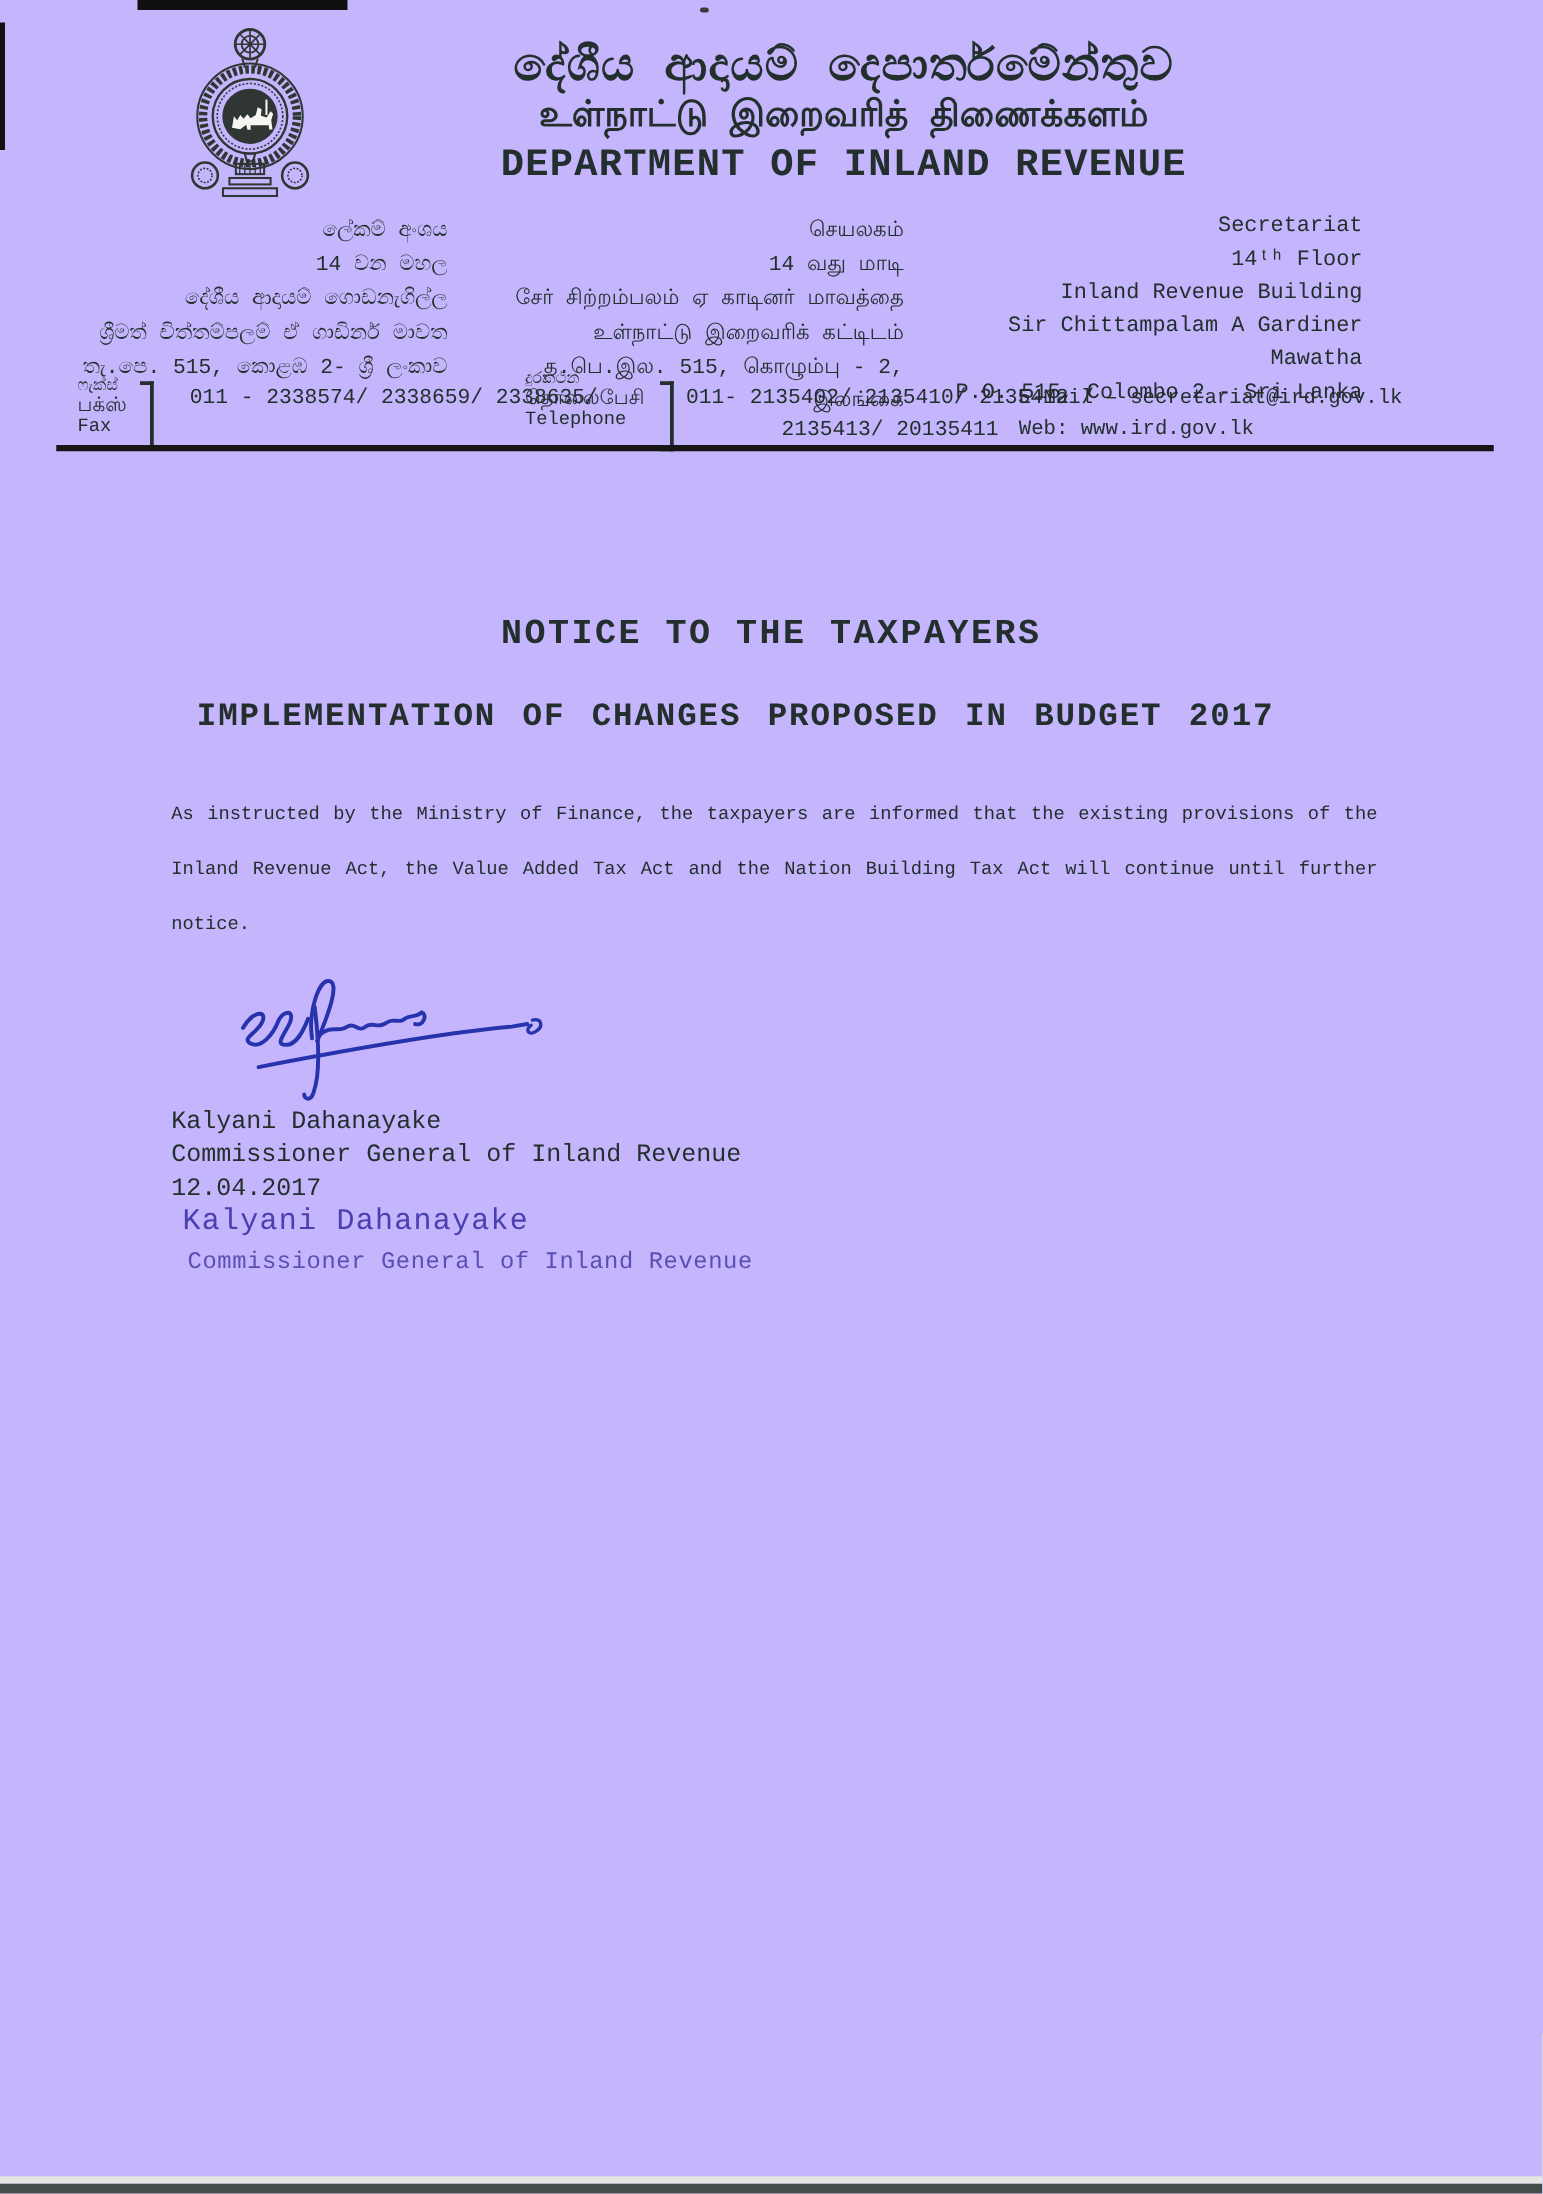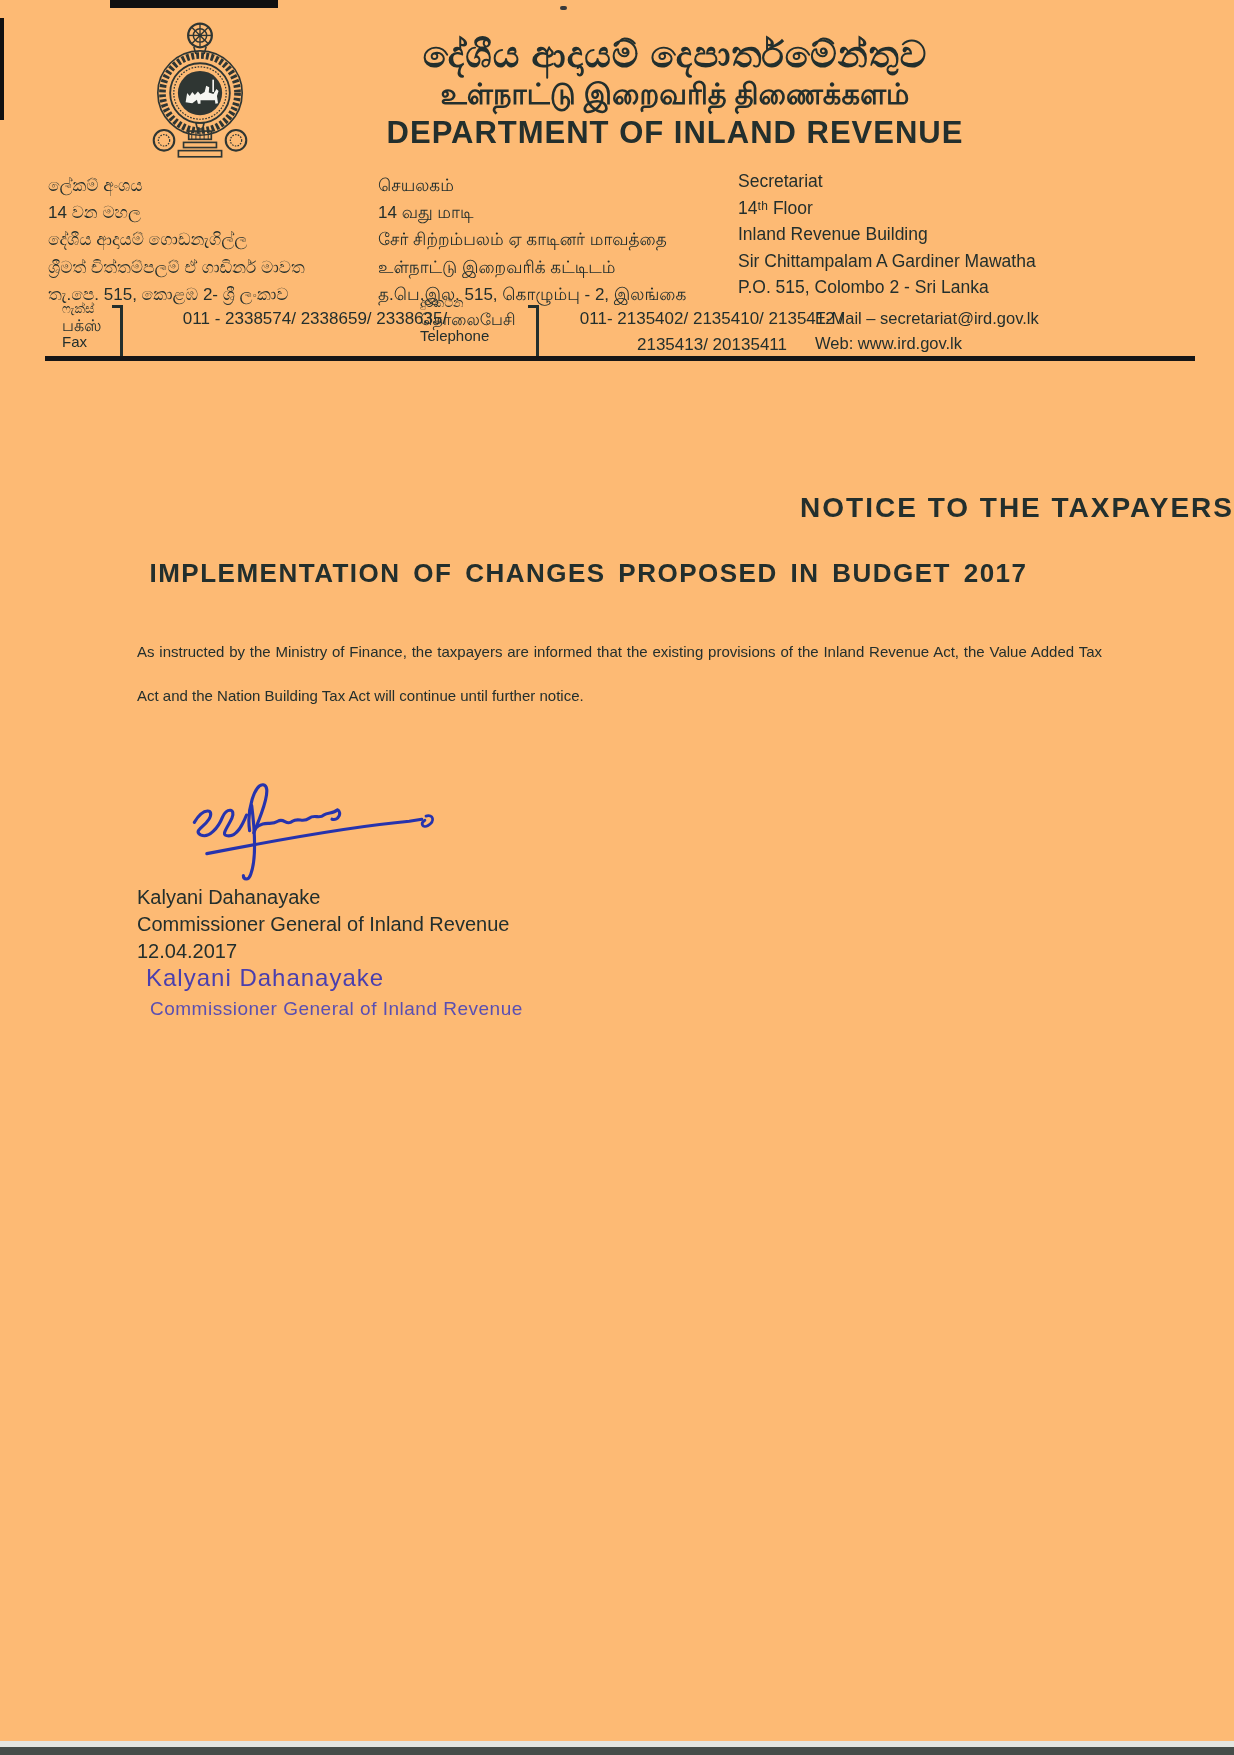--- a/index.html
+++ b/index.html
@@ -1,41 +1,41 @@
 <!DOCTYPE html>
 <html lang="en"><head>
 <meta charset="utf-8">
 <style>
   html,body{margin:0;padding:0;background:#e9e9e5;}
   .page{
     position:relative;
     width:1234px;height:1755px;
-    background:#fdba74;
-    font-family:Liberation Sans, sans-serif;
+    background:#c4b5fd;
+    font-family:Liberation Mono, monospace;
     color:#232f2d;
     overflow:hidden;
   }
   .abs{position:absolute;}
 
   
   .edge-left{left:0;top:18px;width:4px;height:102px;background:#111;}
   .edge-topbar{left:110px;top:0;width:168px;height:8px;background:#101010;}
   .edge-topdot{left:560px;top:6px;width:7px;height:4px;background:#3a3a3a;border-radius:2px;}
   .edge-bottom{left:0;top:1747px;width:1234px;height:8px;background:#454d49;}
   .edge-bottom-light{left:0;top:1741px;width:1234px;height:6px;background:#e3e6e1;}
 
   
   .emblem{left:138px;top:20px;width:124px;height:144px;}
   .header-titles{left:275px;top:34px;width:800px;text-align:center;}
   .title-si{font-size:37px;font-weight:bold;letter-spacing:1px;line-height:1.15;}
   .title-ta{font-size:29px;font-weight:bold;margin-top:0;line-height:1.2;}
   .title-en{font-size:31px;font-weight:bold;letter-spacing:1px;margin-top:4px;line-height:1.15;}
 
   
-  .addr{font-size:17px;line-height:1.6;text-align:left;}
+  .addr{font-size:17px;line-height:1.6;text-align:right;}
   .addr-si{left:48px;top:172px;width:310px;}
   .addr-ta{left:378px;top:172px;width:345px;}
   .addr-en{left:738px;top:168px;width:352px;font-size:17.5px;line-height:1.52;}
 
   
   .contact-label{line-height:1.12;text-align:left;}
   .contact-label .l-si{font-size:13px;}
   .contact-label .l-ta{font-size:16px;}
   .contact-label .l-en{font-size:15px;}
   .fax-label{left:62px;top:302px;}
@@ -44,21 +44,21 @@
   .fax-bracket{left:112px;top:305px;height:48px;}
   .tel-bracket{left:528px;top:305px;height:50px;}
   .numbers{font-size:17px;line-height:1.5;text-align:center;}
   .fax-numbers{left:126px;top:306px;width:378px;}
   .tel-numbers{left:544px;top:306px;width:336px;}
   .email-block{left:815px;top:306px;width:330px;font-size:16.5px;line-height:1.5;text-align:left;}
 
   .divider{left:45px;top:356px;width:1150px;height:5px;background:#161616;}
 
   
-  .notice-title{left:0;top:492px;width:1234px;text-align:right;font-size:28px;font-weight:bold;letter-spacing:2px;}
+  .notice-title{left:0;top:492px;width:1234px;text-align:center;font-size:28px;font-weight:bold;letter-spacing:2px;}
   .notice-subtitle{left:0;top:558px;width:1177px;text-align:center;font-size:26px;font-weight:bold;letter-spacing:1.5px;word-spacing:4px;}
   .notice-body{left:137px;top:630px;width:965px;font-size:15px;line-height:44px;text-align:justify;}
 
   
   .signature-svg{left:176px;top:766px;width:285px;height:120px;}
   .signatory{left:137px;top:884px;width:600px;font-size:20px;line-height:27px;text-align:left;}
   .stamp-name{left:146px;top:964px;font-size:24px;letter-spacing:1px;color:#4a3fae;}
   .stamp-designation{left:150px;top:998px;font-size:19px;letter-spacing:.5px;color:#5a4fb2;}
 </style>
 </head>

